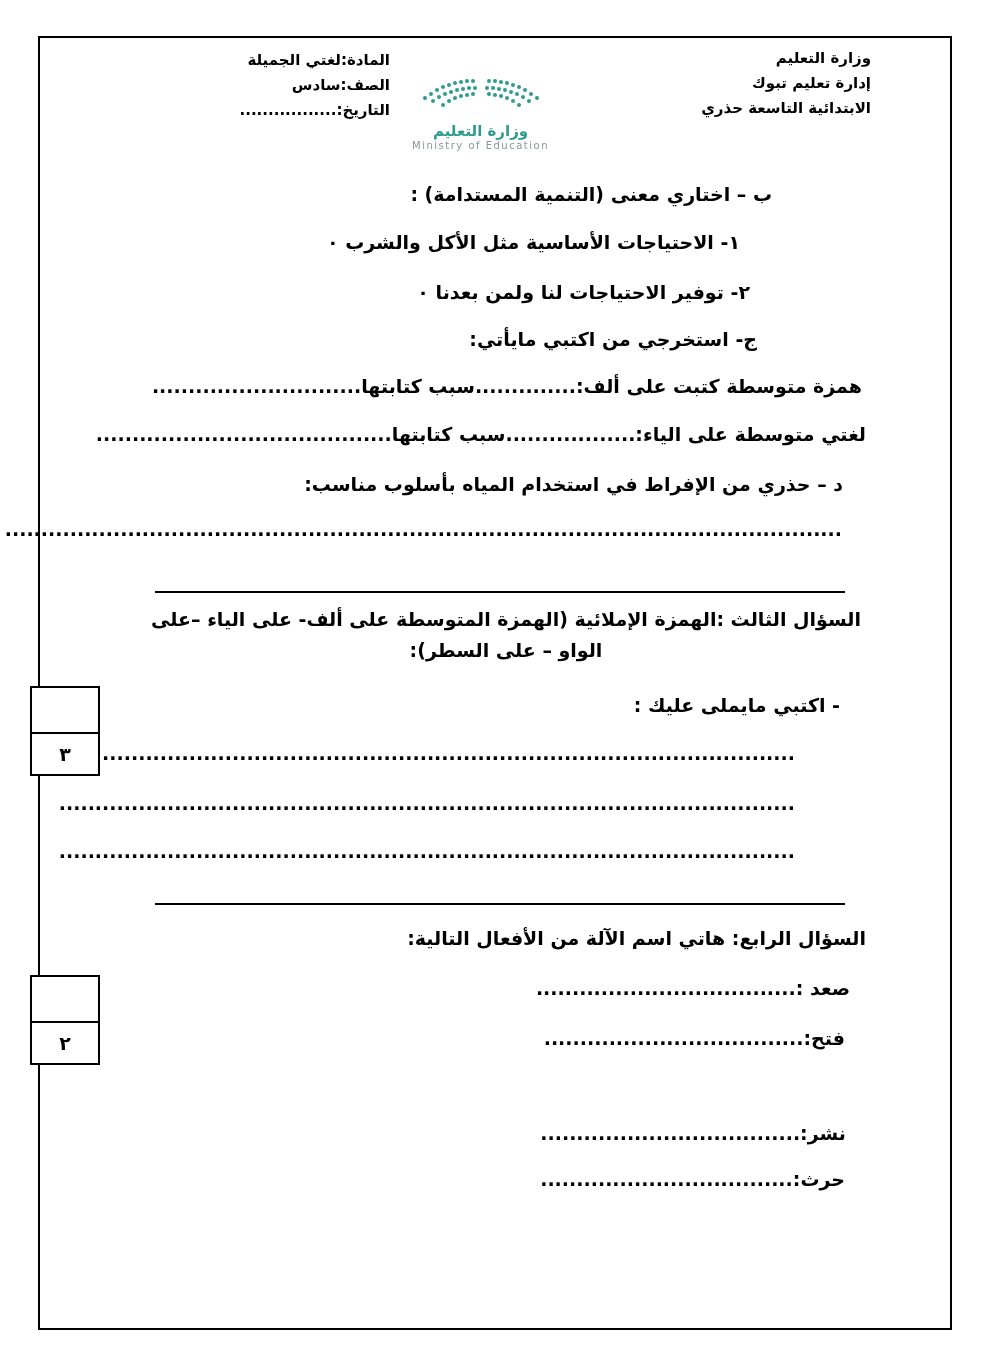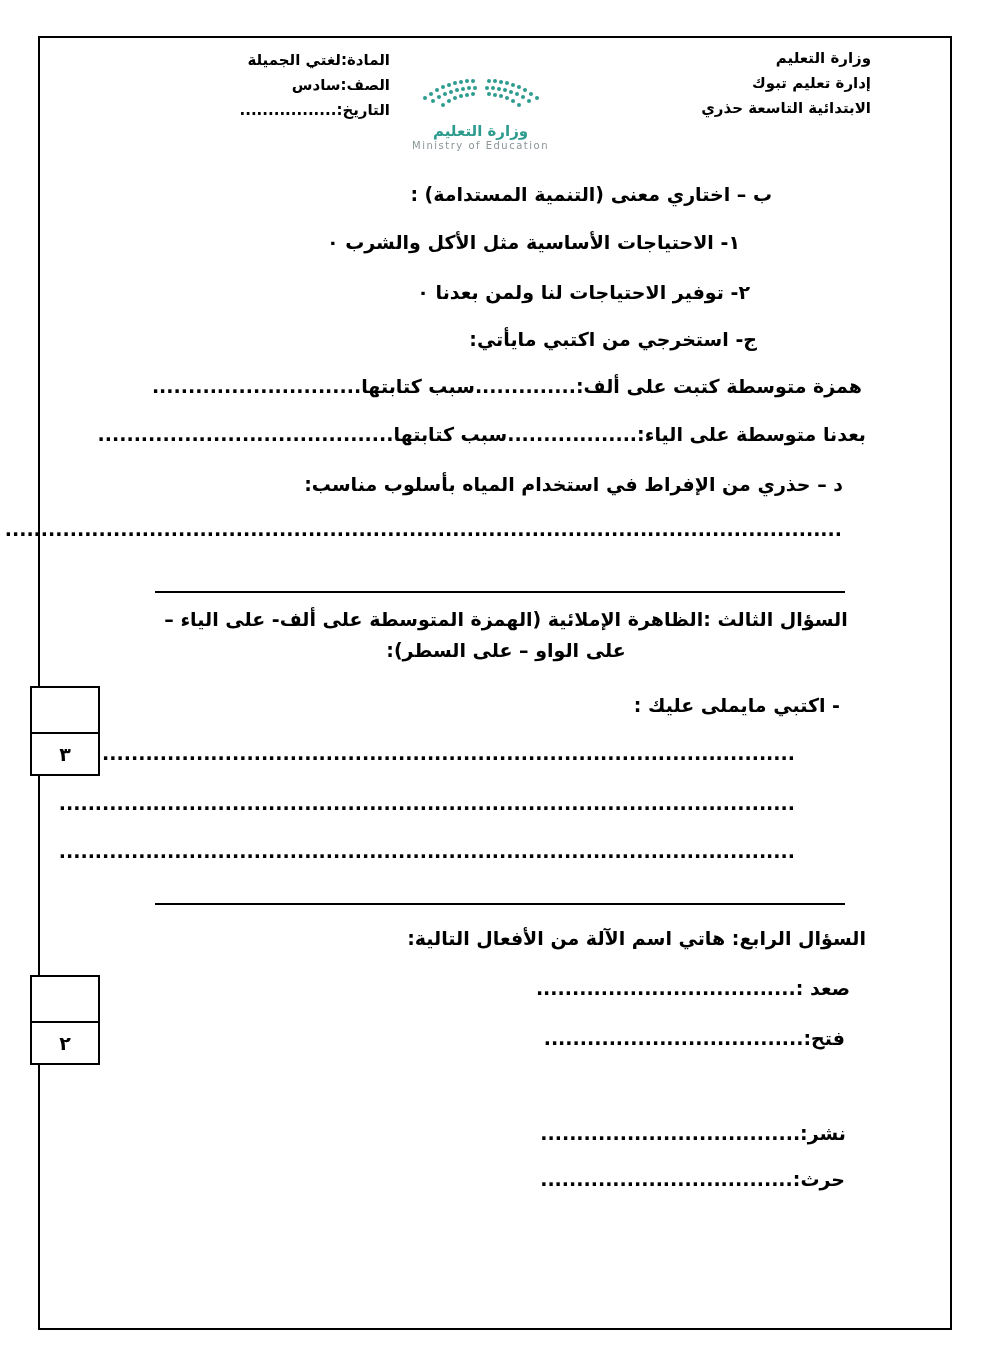--- a/index.html
+++ b/index.html
@@ -113,28 +113,28 @@
     <div class="logo-wordmark" style="color:#2d9b8d">وزارة التعليم</div>
     <div class="logo-sub">Ministry of Education</div>
   </div>
 
   <div class="abs body-line" style="top:181px;right:220px;">ب – اختاري معنى (التنمية المستدامة) :</div>
   <div class="abs body-line" style="top:229px;right:252px;">١- الاحتياجات الأساسية مثل الأكل والشرب ٠</div>
   <div class="abs body-line" style="top:279px;right:242px;">٢- توفير الاحتياجات لنا ولمن بعدنا ٠</div>
 
   <div class="abs body-line" style="top:326px;right:235px;">ج- استخرجي من اكتبي مايأتي:</div>
   <div class="abs body-line" style="top:373px;right:130px;">همزة متوسطة كتبت على ألف:..............سبب كتابتها.............................</div>
-  <div class="abs body-line" style="top:421px;right:126px;">بعدنا متوسطة على الياء:..................سبب كتابتها.........................................</div>
+  <div class="abs body-line" style="top:421px;right:126px;">لغتي متوسطة على الياء:..................سبب كتابتها.........................................</div>
 
   <div class="abs body-line" style="top:471px;right:149px;">د – حذري من الإفراط في استخدام المياه بأسلوب مناسب:</div>
   <div class="abs body-line dots" style="top:516px;right:150px;">....................................................................................................................</div>
 
   <div class="divider" style="top:591px;"></div>
 
-  <div class="abs body-line wrap-line" style="top:604px;right:128px;width:716px;">السؤال الثالث :الظاهرة الإملائية (الهمزة المتوسطة على ألف- على الياء –على الواو – على السطر):</div>
+  <div class="abs body-line wrap-line" style="top:604px;right:128px;width:716px;">السؤال الثالث :الهمزة الإملائية (الهمزة المتوسطة على ألف- على الياء –على الواو – على السطر):</div>
   <div class="abs body-line" style="top:692px;right:152px;">-    اكتبي مايملى عليك :</div>
   <div class="abs body-line dots" style="top:740px;right:197px;">......................................................................................................</div>
   <div class="abs body-line dots" style="top:790px;right:197px;">......................................................................................................</div>
   <div class="abs body-line dots" style="top:838px;right:197px;">......................................................................................................</div>
 
   <div class="divider" style="top:903px;"></div>
 
   <div class="abs body-line" style="top:925px;right:126px;">السؤال الرابع: هاتي اسم الآلة من الأفعال التالية:</div>
   <div class="abs body-line" style="top:975px;right:142px;">صعد :....................................</div>
   <div class="abs body-line" style="top:1025px;right:147px;">فتح:....................................</div>

